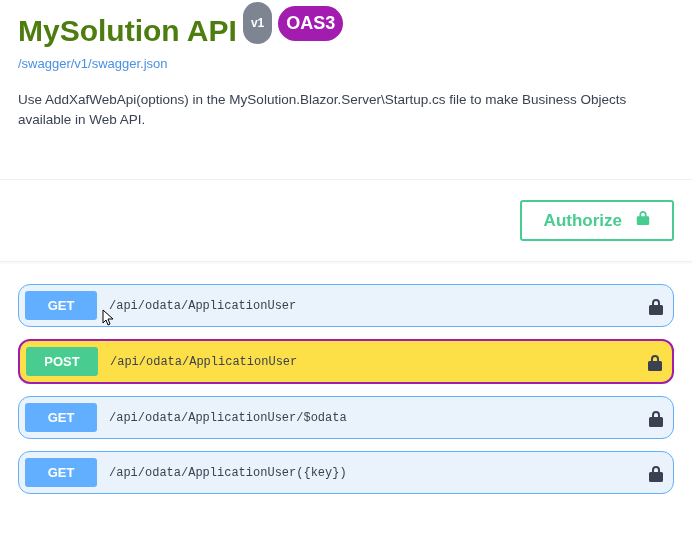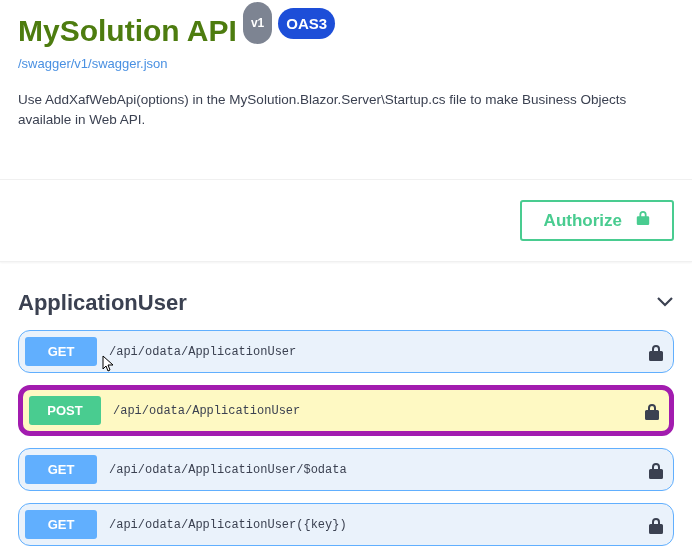--- a/index.html
+++ b/index.html
@@ -28,23 +28,23 @@
     background: #7d8492;
     color: #fff;
     font-size: 12px;
     font-weight: 600;
     padding: 14px 8px;
     border-radius: 30px;
     position: relative;
     top: -8px;
   }
   .oas-badge {
-    background: #1d4ed8;
+    background: #a21caf;
     color: #fff;
-    font-size: 15px;
+    font-size: 18px;
     font-weight: 700;
     padding: 7px 8px;
     border-radius: 30px;
     position: relative;
     top: -8px;
   }
   .json-link {
     color: #4990e2;
     font-size: 13px;
     text-decoration: none;
@@ -104,22 +104,22 @@
     align-items: center;
     padding: 6px 10px 6px 6px;
     cursor: pointer;
     position: relative;
   }
   .op.get {
     background: #eaf2fb;
     border: 1px solid #61affe;
   }
   .op.post {
-    background: #fef9c3;
-    border: 5px solid #a21caf;
+    background: #fde047;
+    border: 2px solid #a21caf;
   }
   .method {
     color: #fff;
     font-size: 13px;
     font-weight: 700;
     border-radius: 3px;
     min-width: 72px;
     text-align: center;
     padding: 7px 0;
     margin-right: 12px;
@@ -162,28 +162,20 @@
     <span>Authorize</span>
     <span>
       <svg viewBox="0 0 14 18">
           <path fill="#49cc90" d="M11 7V5a4 4 0 10-8 0v2H1.5A1.5 1.5 0 000 8.5v7A1.5 1.5 0 001.5 17h11a1.5 1.5 0 001.5-1.5v-7A1.5 1.5 0 0012.5 7H11zM5 5a2 2 0 114 0v2H5V5z"></path>
         </svg>
     </span>
   </button>
 </div>
 
 <div class="tag-section">
-  <div class="tag-header">
-    <span class="tag-name">ApplicationUser</span>
-    <span class="tag-chevron">
-      <svg viewBox="0 0 18 12">
-          <path fill="none" stroke="#3b4151" stroke-width="2.2" d="M2 2l7 7 7-7"></path>
-        </svg>
-    </span>
-  </div>
 
   <div id="ops-container">
       <div class="op get">
         <span class="method get">GET</span>
         <span class="path">/api/odata/ApplicationUser</span>
         <span class="lock-right"><svg viewBox="0 0 14 18">
             <path fill="#3b4151" d="M11 7V5a4 4 0 10-8 0v2H1.5A1.5 1.5 0 000 8.5v7A1.5 1.5 0 001.5 17h11a1.5 1.5 0 001.5-1.5v-7A1.5 1.5 0 0012.5 7H11zM5 5a2 2 0 114 0v2H5V5z"></path>
           </svg></span>
         <span class="cursor-icon"><svg viewBox="0 0 14 18">
             <path fill="#fff" stroke="#000" stroke-width="1" d="M2 1l0 13 3-3 2 5 2-1-2-5 5 0z"></path>

